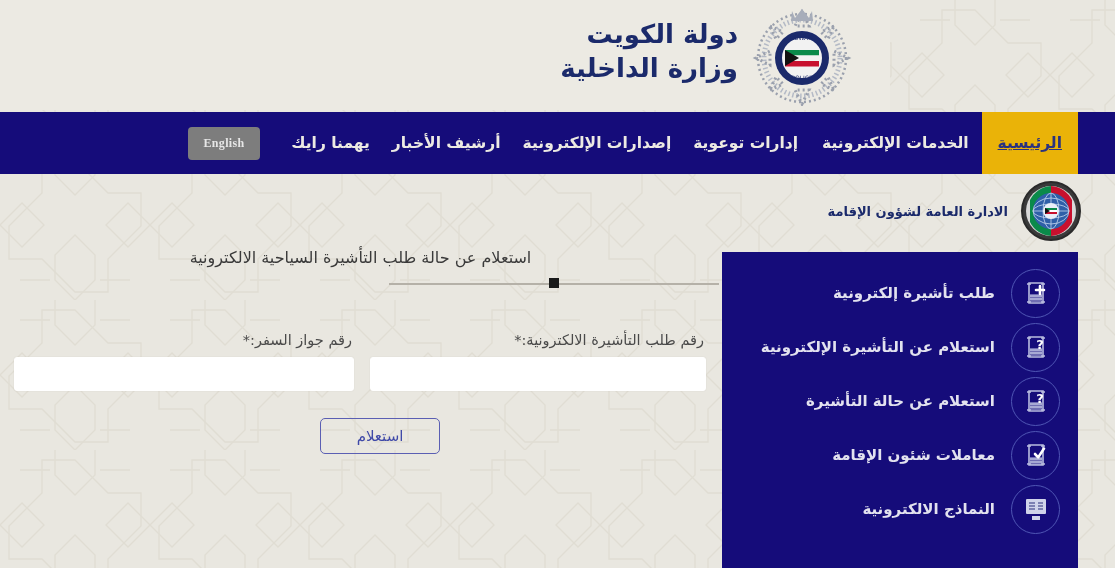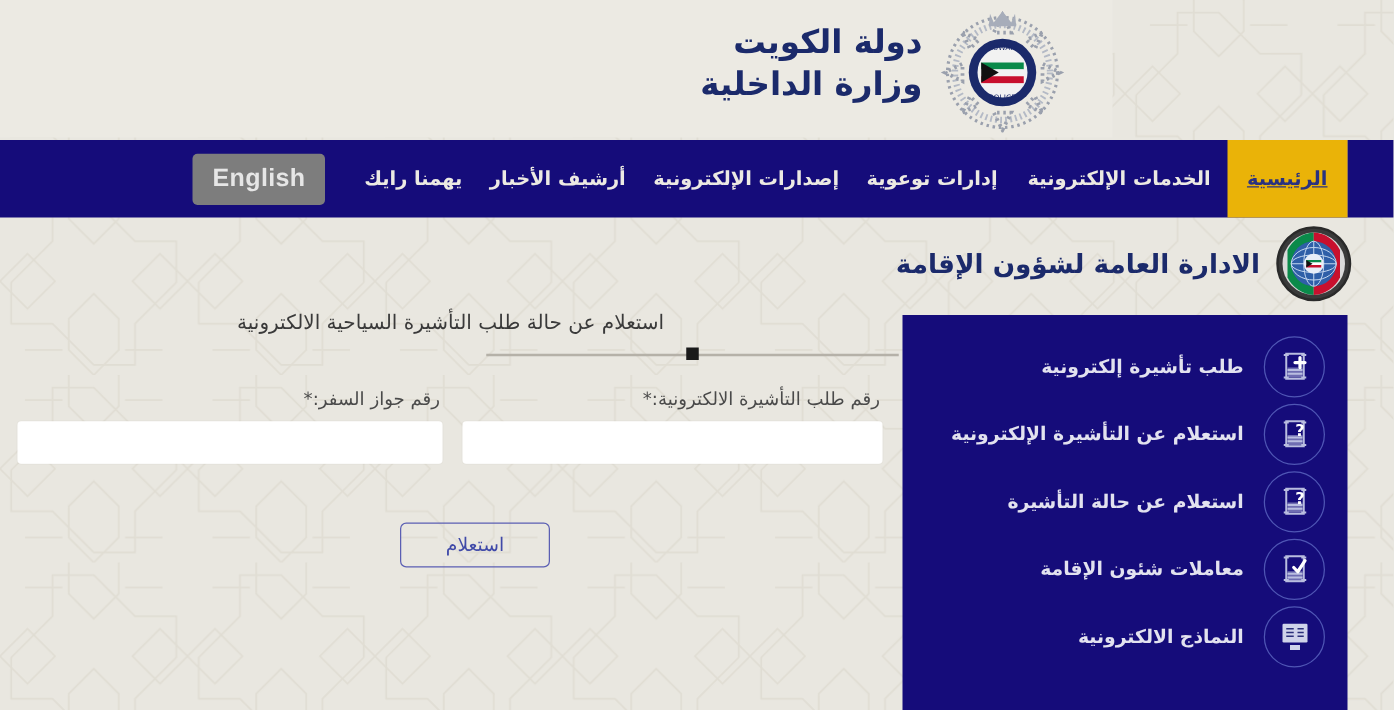--- a/index.html
+++ b/index.html
@@ -56,36 +56,36 @@
   .nav-item.active {
     background:#eab308; color:#2a3280;
     padding:0 16px;
     text-decoration:underline;
   }
   .nav-item.gapless { padding:0 11px; }
   .lang-btn {
     margin-right:20px; margin-left:4px;
     background:#7d7d7d; color:#e6e6e6;
     border:none; border-radius:4px;
-    font-family:Liberation Sans, sans-serif;
-    font-size:20px; font-weight:bold;
+    font-family:Liberation Serif, serif;
+    font-size:12px; font-weight:bold;
     padding:9px 16px; cursor:pointer;
     letter-spacing:.3px;
     text-align:center;
   }
 
   
   .side-titlebar {
     position:absolute; right:37px; top:174px; width:356px; height:74px;
     display:flex; align-items:center; justify-content:flex-start;
     gap:12px; padding-right:0;
   }
   .side-logo { width:62px; height:62px; flex:0 0 62px; margin-right:-4px; }
   .side-title {
-    color:#1b2a6b; font-size:21px; font-weight:bold; white-space:nowrap;
+    color:#1b2a6b; font-size:13px; font-weight:bold; white-space:nowrap;
   }
 
   .sidebar {
     position:absolute; right:37px; top:252px; width:356px; height:316px;
     background:#150c7a;
     padding-top:14px;
   }
   .side-item {
     height:54px; display:flex; flex-direction:row; align-items:center;
     justify-content:flex-start; gap:16px;
@@ -117,21 +117,21 @@
     position:absolute; left:0; top:7px; width:330px; height:2px;
     background:#b5b1a8;
   }
   .slider-knob {
     position:absolute; left:160px; top:2px; width:10px; height:10px;
     background:#1a1a1a;
   }
 
   .fields { position:absolute; left:0; top:138px; width:722px; }
   .field-row { display:flex; flex-direction:row; justify-content:flex-start; }
-  .field { margin-right:16px; }
+  .field { margin-right:16px;margin-top:20px; }
   .field.visa { width:336px; }
   .field.passport { width:340px; }
   .field-label {
     text-align:right; color:#4a4a4a; font-size:14.5px;
     margin-bottom:9px; white-space:nowrap; padding-right:2px;
   }
   .field-input {
     width:100%; height:34px;
     background:#fff; border:1px solid #ffffff; border-radius:3px;
     font-family:"DejaVu Sans", sans-serif; font-size:14px;

